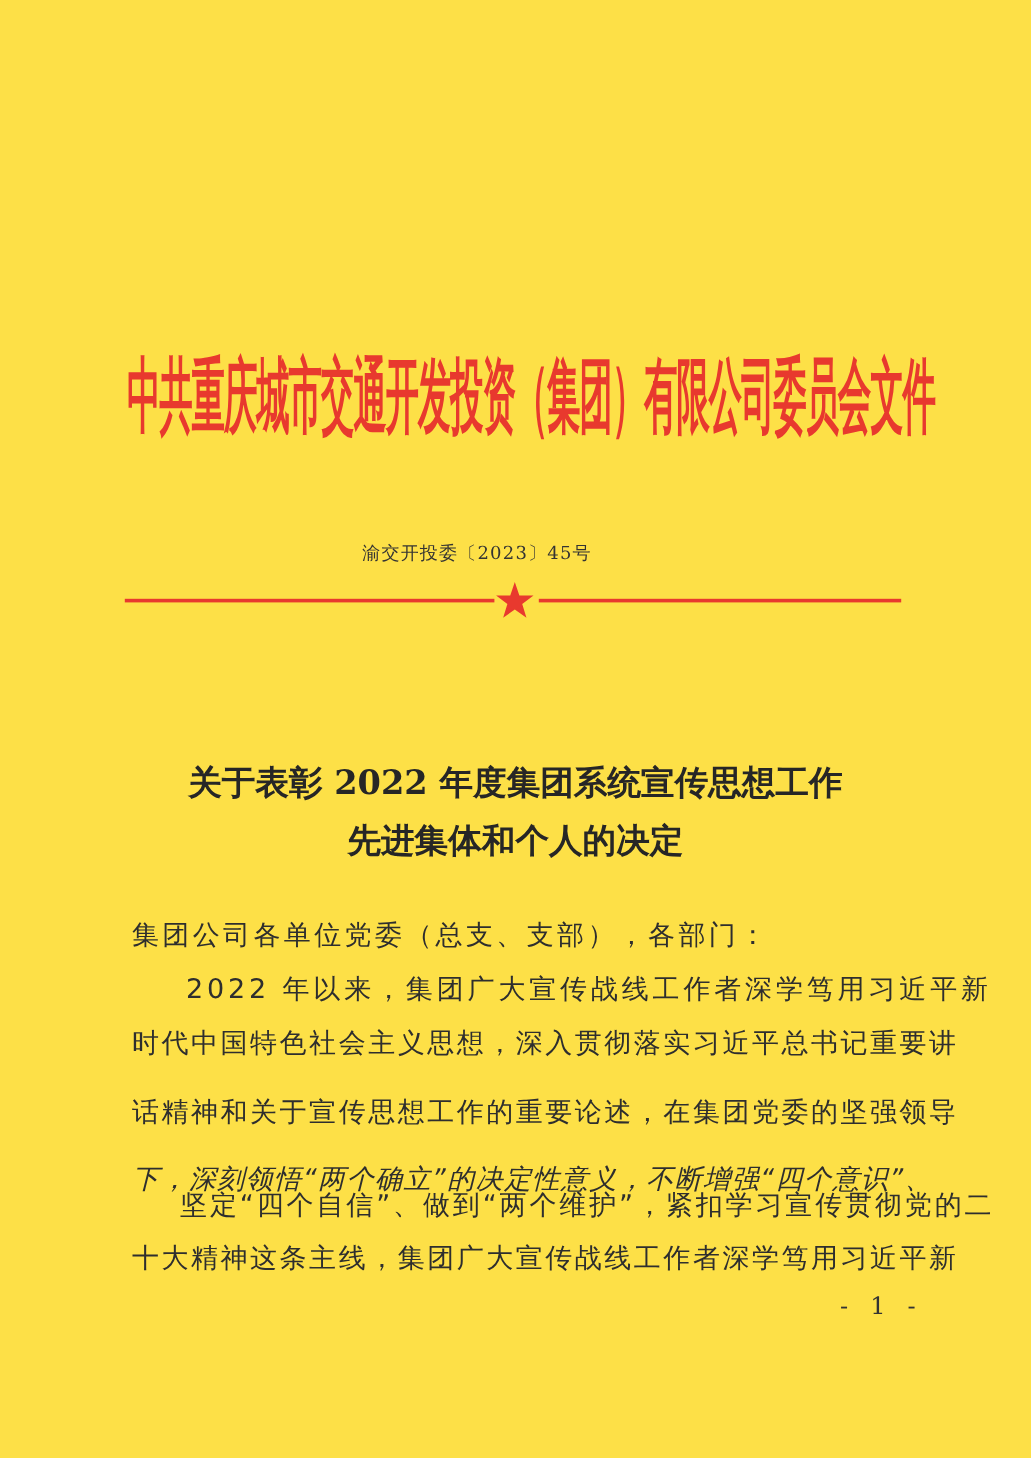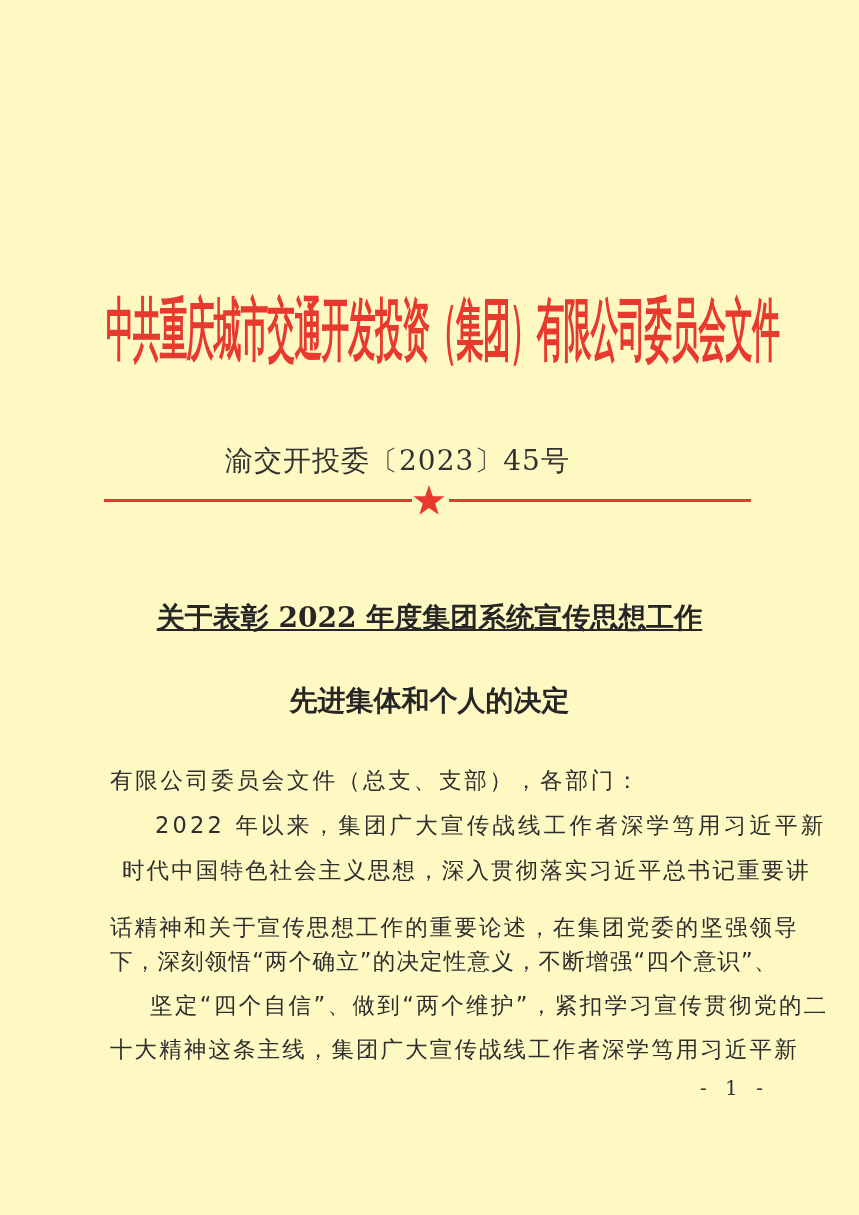--- a/index.html
+++ b/index.html
@@ -13,21 +13,21 @@
       position: relative;
       overflow: hidden;
       font-family: "DejaVu Serif", "Liberation Serif", serif;
       color: #2a2a2a;
     }
     .page {
       position: absolute;
       left: 0; top: 0;
       width: 859px;
       height: 1215px;
-      background: #fef9c3;
+      background: #fde047;
     }
     
     .masthead {
       position: absolute;
       left: 106px;
       top: 296px;
       width: 642px;
       height: 68px;
       overflow: visible;
     }
@@ -43,21 +43,21 @@
       transform-origin: 0 0;
       transform: scale(0.748, 1.85);
     }
     
     .doc-number {
       position: absolute;
       left: 0;
       width: 795px;
       top: 447px;
       text-align: center;
-      font-size: 28px;
+      font-size: 15px;
       line-height: 28px;
       color: #333333;
       letter-spacing: 1px;
     }
     
     .rule {
       position: absolute;
       top: 499px;
       height: 3px;
       background: #e8392e;
@@ -79,39 +79,39 @@
       text-align: center;
       font-family: "DejaVu Serif", "Liberation Serif", serif;
       font-weight: bold;
       color: #262626;
       font-size: 28px;
       line-height: 34px;
       letter-spacing: 0px;
       white-space: nowrap;
     }
     .title-1 { top: 580px; }
-    .title-2 { top: 601px; text-decoration: underline; }
+    .title-2 { top: 636px; }
     .title-3 { top: 684px; text-align: center; }
     
     .body-line {
       position: absolute;
       left: 110px;
       width: 650px;
       font-family: "DejaVu Sans", "Liberation Sans", sans-serif;
       font-size: 22.5px;
       line-height: 30px;
       color: #2e2e2e;
       white-space: nowrap;
       letter-spacing: 4.6px;
     }
     .salutation { top: 765px; letter-spacing: 2.8px; }
     .l1 { top: 810px; left: 155px; letter-spacing: 3.2px; }
-    .l2 { top: 855px; letter-spacing: 2.1px; margin-left: 12px; }
+    .l2 { top: 855px; letter-spacing: 2.1px; }
     .l3 { top: 900px; letter-spacing: 2.1px; margin-top: 12px; }
-    .l4 { top: 946px; letter-spacing: 1.2px; }
+    .l4 { top: 968px; letter-spacing: 1.2px; font-style: italic; }
     .l5 { top: 990px; letter-spacing: 2.4px; margin-left: 40px; }
     .l6 { top: 1034px; letter-spacing: 2.1px; }
     .page-number {
       position: absolute;
       left: 700px;
       top: 1076px;
       font-size: 20px;
       line-height: 24px;
       color: #333333;
       letter-spacing: 6px;
@@ -131,21 +131,21 @@
 
   <div class="rule rule-left"></div>
   <svg class="star" viewBox="0 0 32 31" xmlns="http://www.w3.org/2000/svg">
     <polygon points="16,0 19.8,11.2 31.6,11.3 22.2,18.4 25.7,29.8 16,23 6.3,29.8 9.8,18.4 0.4,11.3 12.2,11.2" fill="#e8392e"></polygon>
   </svg>
   <div class="rule rule-right"></div>
 
   <div class="title title-2">关于表彰 2022 年度集团系统宣传思想工作</div>
   <div class="title title-3">先进集体和个人的决定</div>
 
-  <div class="body-line salutation">有限公司委员会文件（总支、支部），各部门：</div>
+  <div class="body-line salutation">集团公司各单位党委（总支、支部），各部门：</div>
   <div class="body-line l1">2022 年以来，集团广大宣传战线工作者深学笃用习近平新</div>
   <div class="body-line l2">时代中国特色社会主义思想，深入贯彻落实习近平总书记重要讲</div>
   <div class="body-line l3">话精神和关于宣传思想工作的重要论述，在集团党委的坚强领导</div>
   <div class="body-line l4">下，深刻领悟“两个确立”的决定性意义，不断增强“四个意识”、</div>
   <div class="body-line l5">坚定“四个自信”、做到“两个维护”，紧扣学习宣传贯彻党的二</div>
   <div class="body-line l6">十大精神这条主线，集团广大宣传战线工作者深学笃用习近平新</div>
 
   <div class="page-number">- 1 -</div>
 
 </div>

